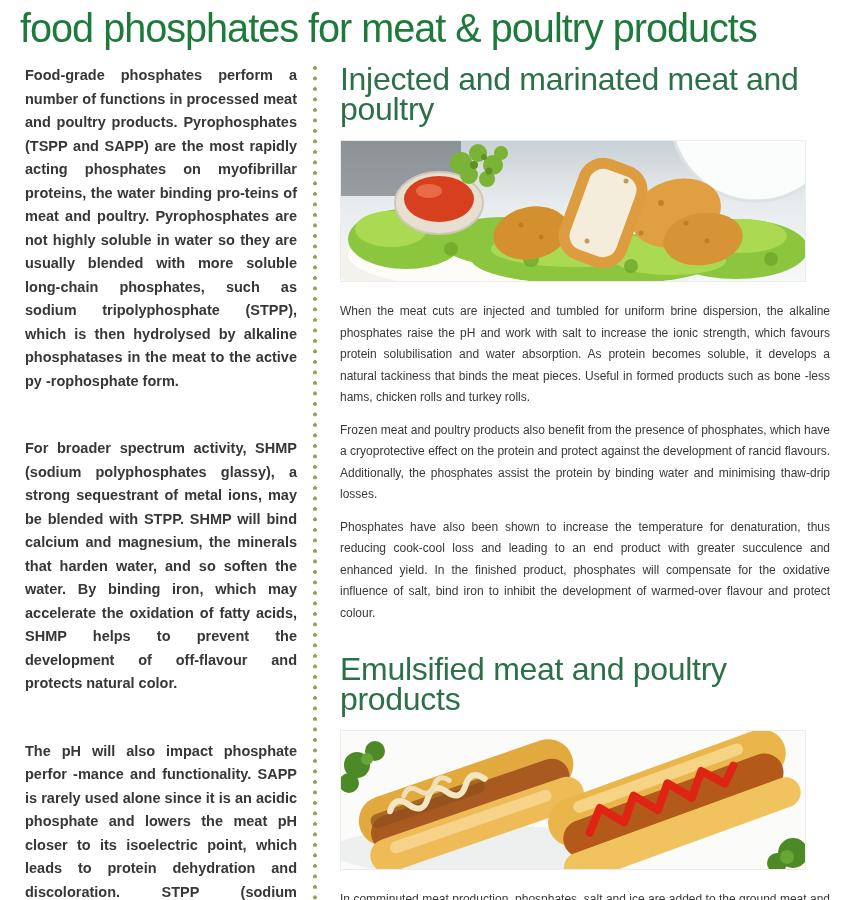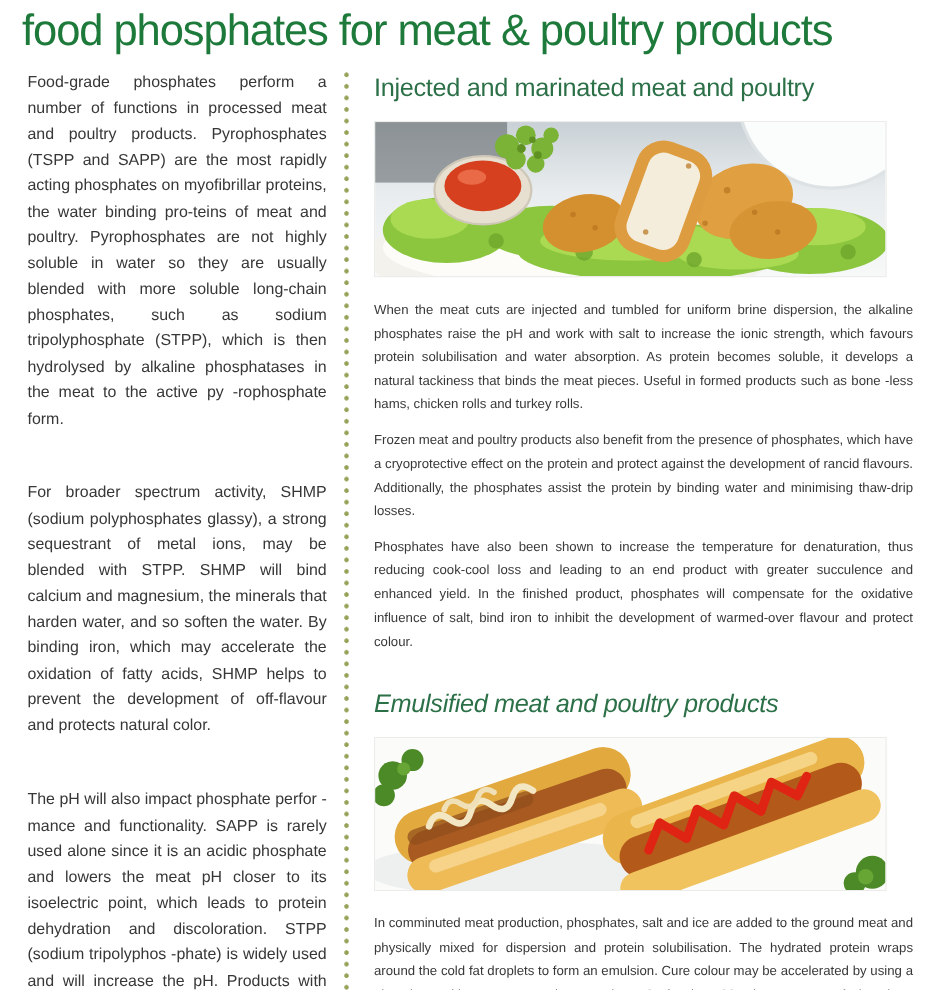--- a/index.html
+++ b/index.html
@@ -28,46 +28,46 @@
     min-height: 0;
   }
   .left-col {
     width: 272px;
     flex: 0 0 272px;
     color: #373737;
     font-size: 14.5px;
     line-height: 23.5px;
     text-align: justify;
   }
-  .left-col p { margin: 0 0 44px 0; }
+  .left-col p { margin: 0 0 44px 0; font-weight: bold; }
   .divider-dots {
     flex: 0 0 4px;
     margin-left: 16px;
     margin-right: 23px;
     background-image: radial-gradient(circle at 2px 4px, #97a258 1.8px, rgba(0,0,0,0) 2.2px);
     background-size: 4px 10.5px;
     background-repeat: repeat-y;
   }
   .right-col {
     flex: 1;
     color: #383838;
     font-size: 12px;
     line-height: 21.5px;
     text-align: justify;
   }
   .right-col h2 {
     font-weight: 400;
-    font-size: 23px;
+    font-size: 32px;
     line-height: 30px;
     color: #2c7048;
     text-align: left;
     margin: 0 0 16px 0;
     letter-spacing: -0.3px;
   }
-  .right-col h2.second { margin-top: 30px; font-style: italic; }
+  .right-col h2.second { margin-top: 30px; }
   .right-col p { margin: 0 0 11px 0; }
   .photo {
     width: 466px;
     border: 1px solid #ececea;
     margin: 0 0 19px 0;
     overflow: hidden;
     background: #fafafa;
   }
   .photo svg { display: block; }
 </style>

